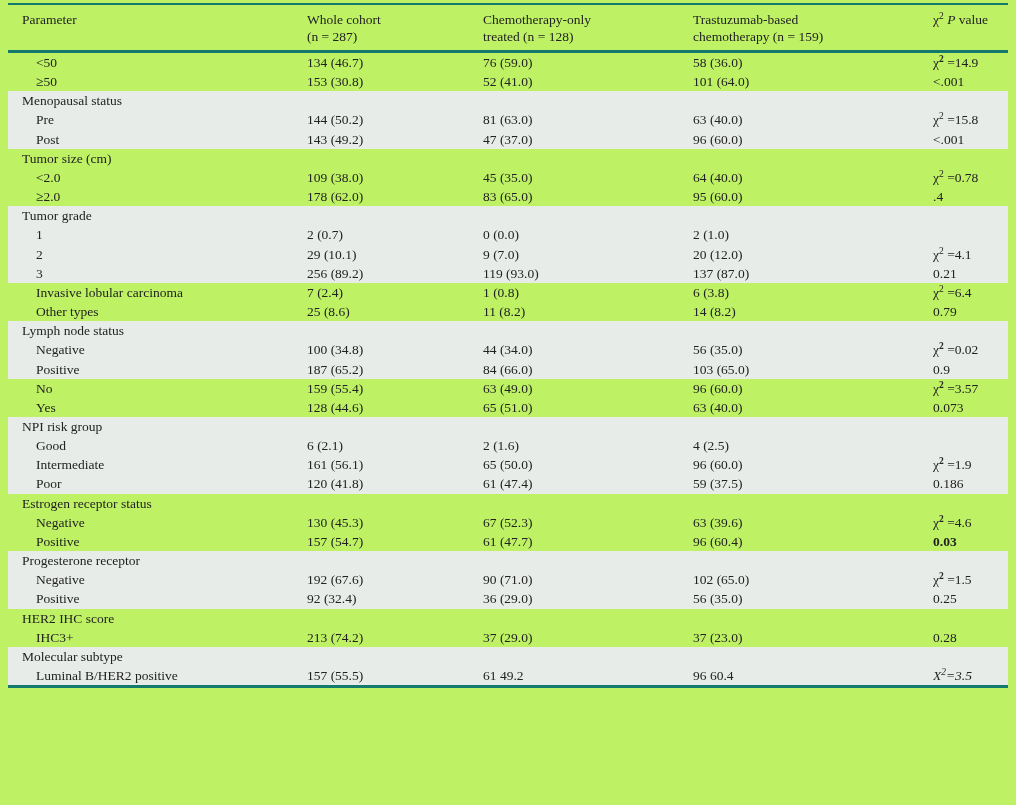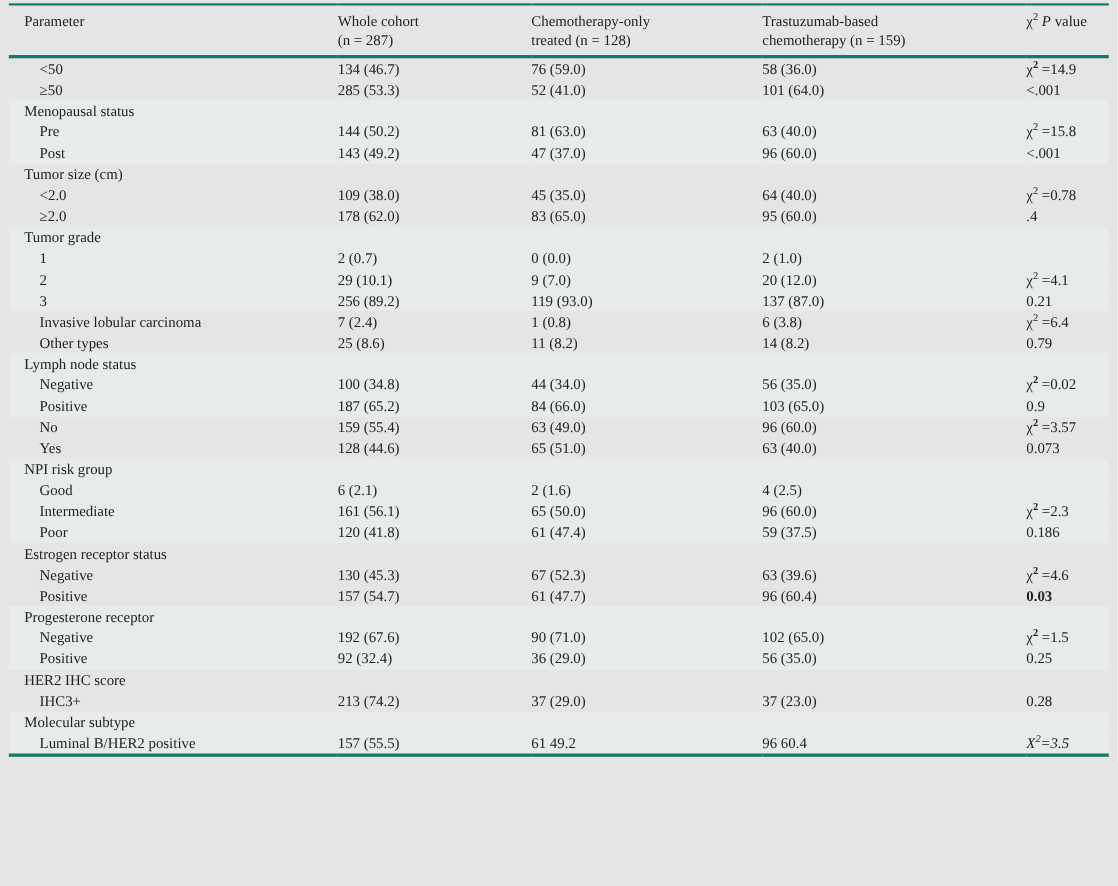--- a/index.html
+++ b/index.html
@@ -8,21 +8,21 @@
     background: #ffffff;
     font-family: "Liberation Serif", "DejaVu Serif", serif;
     color: #222222;
   }
   .page {
     width: 1016px;
     height: 805px;
     box-sizing: border-box;
     padding: 3px 8px 0 8px;
     overflow: hidden;
-    background: #e5e5e5;
+    background: #bef264;
   }
   table.tbl {
     width: 1000px;
     border-collapse: collapse;
     table-layout: fixed;
     border-top: 2px solid #147a6c;
     border-bottom: 3px solid #147a6c;
     font-size: 13.5px;
   }
   col.c1 { width: 299px; }
@@ -100,21 +100,21 @@
     <tbody id="tbody">
         <tr>
           <td class="param sub">&lt;50</td>
           <td>134 (46.7)</td>
           <td>76 (59.0)</td>
           <td>58 (36.0)</td>
           <td><span class="chi"><span>χ</span><sup class="b">2</sup><span> =14.9</span></span></td>
         </tr>
         <tr>
           <td class="param sub">≥50</td>
-          <td>285 (53.3)</td>
+          <td>153 (30.8)</td>
           <td>52 (41.0)</td>
           <td>101 (64.0)</td>
           <td><span>&lt;.001</span></td>
         </tr>
         <tr class="shaded">
           <td class="param group">Menopausal status</td>
           <td></td>
           <td></td>
           <td></td>
           <td></td>
@@ -243,21 +243,21 @@
           <td>6 (2.1)</td>
           <td>2 (1.6)</td>
           <td>4 (2.5)</td>
           <td></td>
         </tr>
         <tr class="shaded">
           <td class="param sub">Intermediate</td>
           <td>161 (56.1)</td>
           <td>65 (50.0)</td>
           <td>96 (60.0)</td>
-          <td><span class="chi"><span>χ</span><sup class="b">2</sup><span> =2.3</span></span></td>
+          <td><span class="chi"><span>χ</span><sup class="b">2</sup><span> =1.9</span></span></td>
         </tr>
         <tr class="shaded">
           <td class="param sub">Poor</td>
           <td>120 (41.8)</td>
           <td>61 (47.4)</td>
           <td>59 (37.5)</td>
           <td><span>0.186</span></td>
         </tr>
         <tr>
           <td class="param group">Estrogen receptor status</td>

